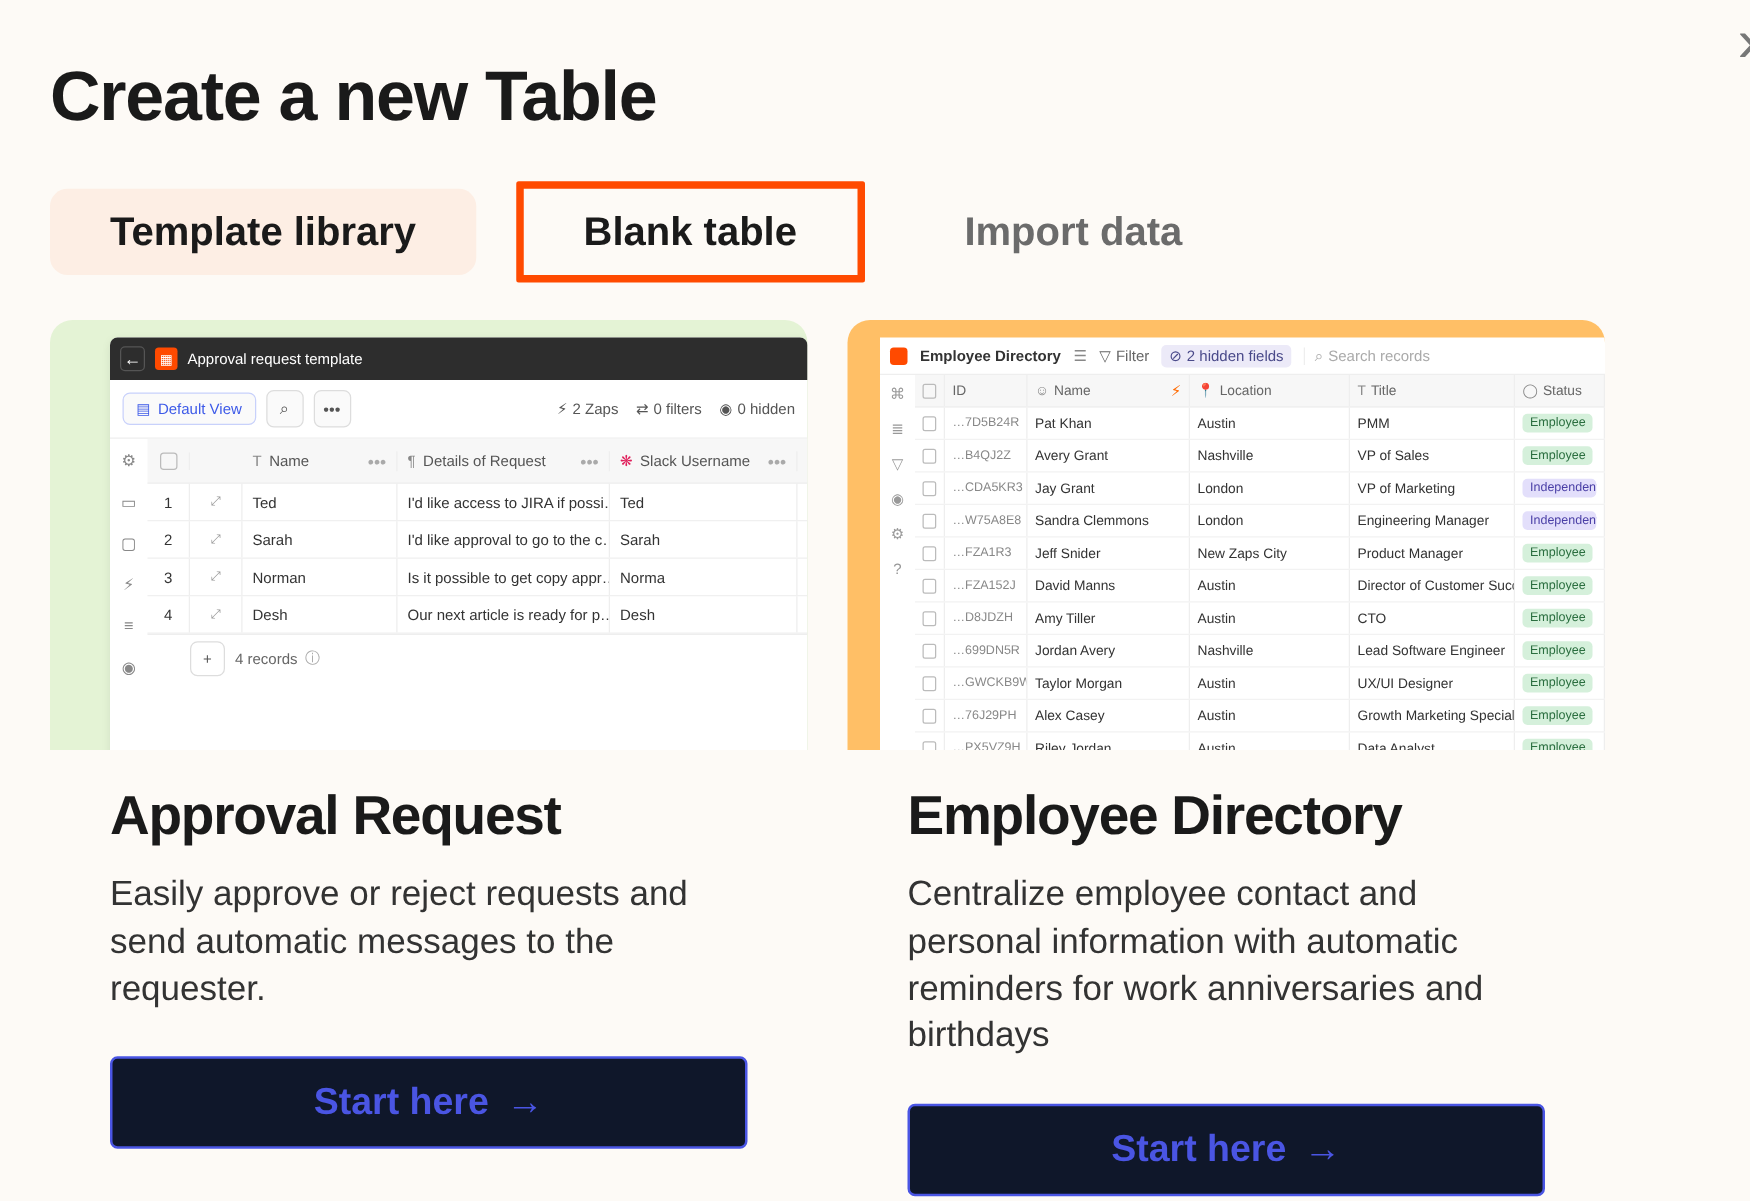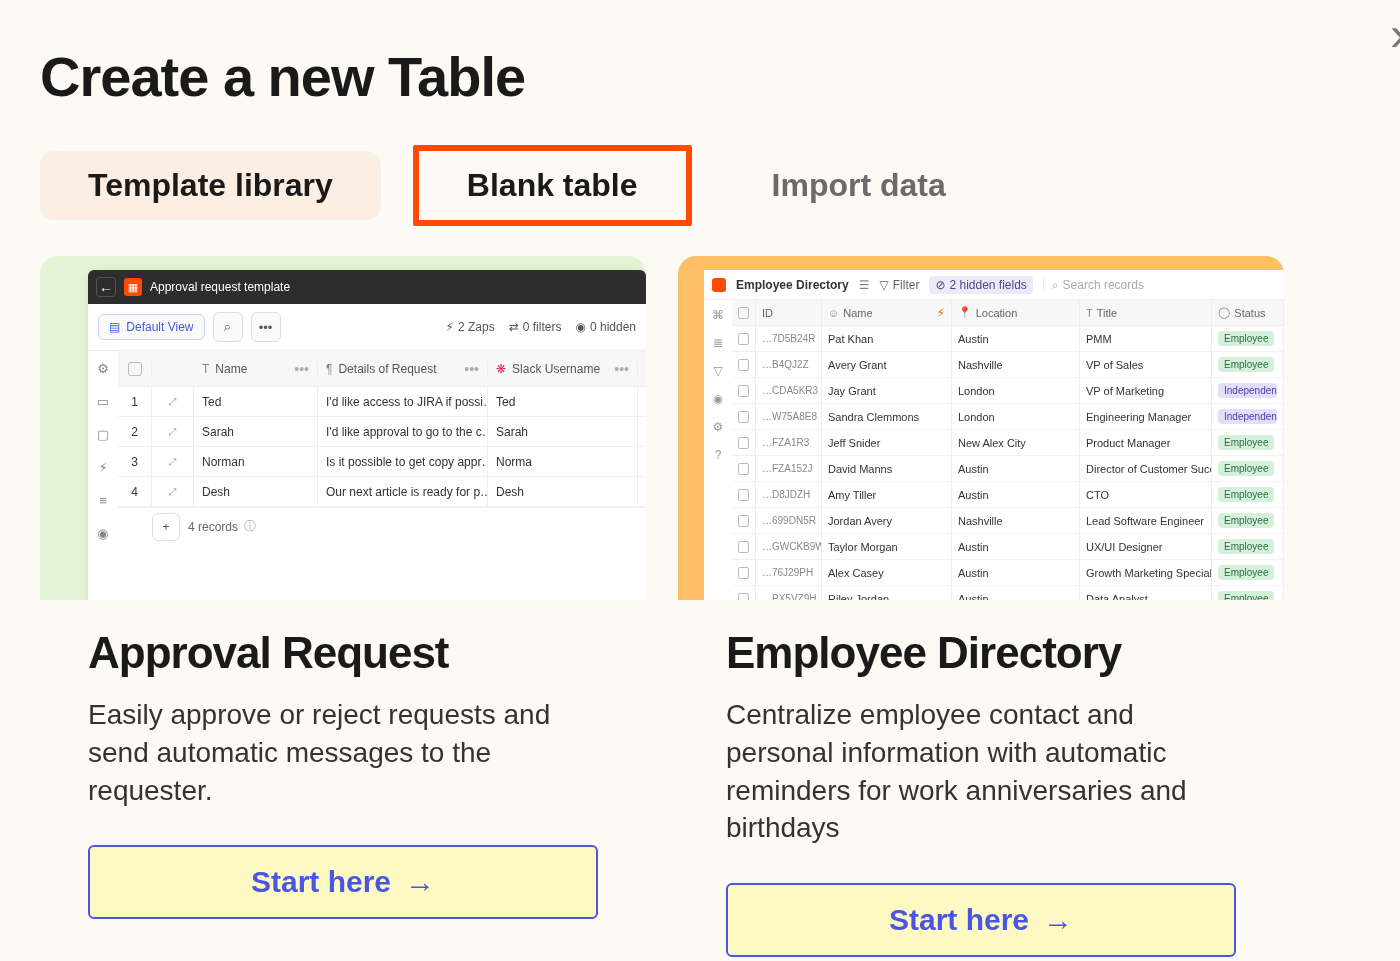--- a/index.html
+++ b/index.html
@@ -62,21 +62,21 @@
   }
   .card-preview.green { background: #e4f3d5; }
   .card-preview.orange { background: #ffbf66; }
   .card-body { padding: 28px 48px 0 48px; }
   .card-title { font-size: 44px; font-weight: 600; color: #1a1a1a; letter-spacing: -1px; margin-bottom: 18px;}
   .card-desc { font-size: 28px; font-weight: 400; color: #333; line-height: 1.35; margin-bottom: 36px;}
   .start-btn {
     width: 510px;
     border: 2px solid #4a55e3;
     color: #4a55e3;
-    background: #fef9c3;
+    background: #0f172a;
     border-radius: 6px;
     font-size: 30px;
     font-weight: 600;
     padding: 18px 0;
     text-align: center;
     cursor: pointer;
     display: flex;
     align-items: center;
     justify-content: center;
     gap: 14px;
@@ -385,21 +385,21 @@
                   <div class="ed-cell ed-c5">
                     <span class="ed-badge ind">Independent C</span>
                   </div>
                 </div>
                 <div class="ed-row">
                   <div class="ed-cell ed-c0">
                     <div class="ed-checkbox"></div>
                   </div>
                   <div class="ed-cell ed-c1 ed-id">…FZA1R3</div>
                   <div class="ed-cell ed-c2">Jeff Snider</div>
-                  <div class="ed-cell ed-c3">New Alex City</div>
+                  <div class="ed-cell ed-c3">New Zaps City</div>
                   <div class="ed-cell ed-c4" style="white-space:nowrap;overflow:hidden;">Product Manager</div>
                   <div class="ed-cell ed-c5">
                     <span class="ed-badge emp">Employee</span>
                   </div>
                 </div>
                 <div class="ed-row">
                   <div class="ed-cell ed-c0">
                     <div class="ed-checkbox"></div>
                   </div>
                   <div class="ed-cell ed-c1 ed-id">…FZA152J</div>

